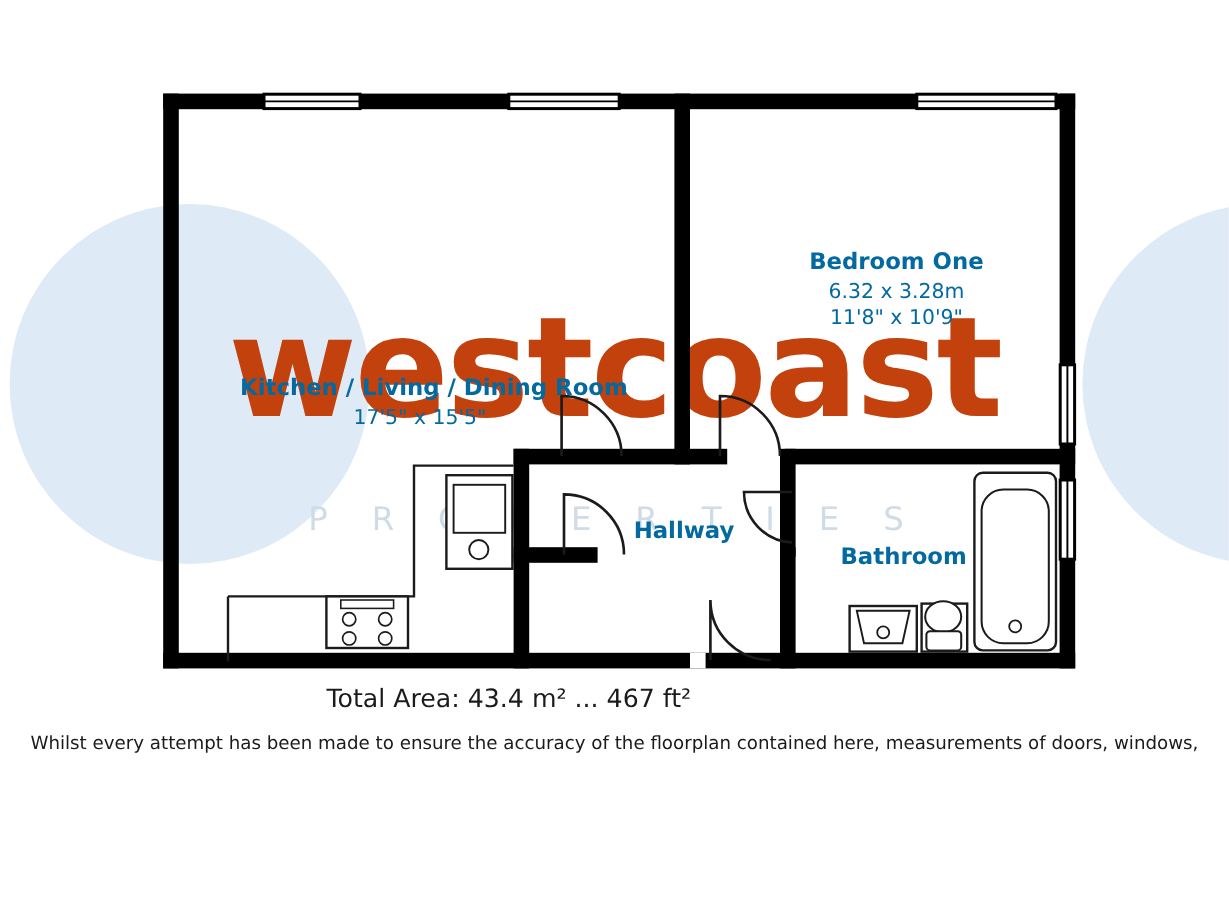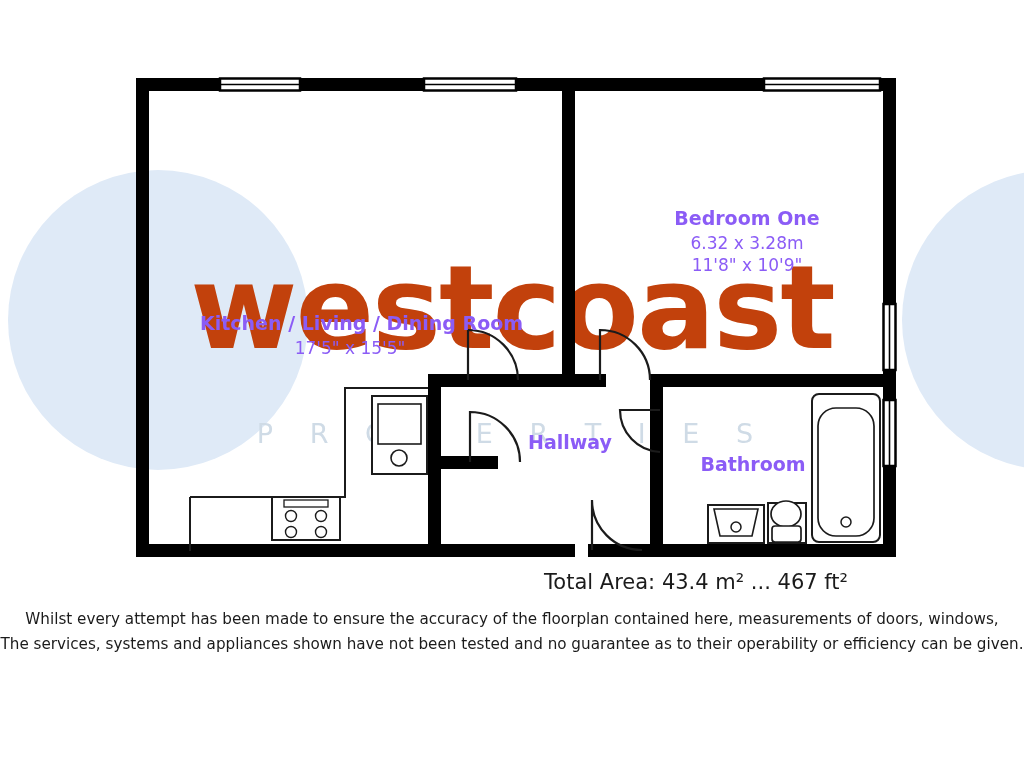--- a/index.html
+++ b/index.html
@@ -65,21 +65,21 @@
     left: 0; top: 0;
     width: 1024px; height: 768px;
     z-index: 3;
   }
 
   
   .room-label {
     position: absolute;
     z-index: 5;
     text-align: center;
-    color: #8b5cf6;
+    color: #0369a1;
     white-space: nowrap;
   }
   .room-label .rname {
     font-size: 19px;
     font-weight: bold;
     line-height: 1.35;
   }
   .room-label .rdim {
     font-size: 17px;
     line-height: 1.3;
@@ -88,21 +88,21 @@
   #label-kitchen { left: 200px; top: 263px; width: 300px; margin-top: 48px; }
   #label-bedroom { left: 624px; top: 206px; width: 246px; }
   #label-hallway { left: 490px; top: 430px; width: 160px; }
   #label-bathroom { left: 672px; top: 452px; width: 162px; }
 
   
   #total-area {
     position: absolute;
     left: 0; top: 570px;
     width: 848px;
-    text-align: right;
+    text-align: center;
     font-size: 21px;
     color: #1b1b1b;
     z-index: 5;
   }
   #disclaimer {
     position: absolute;
     left: 0; top: 608px;
     width: 1024px;
     text-align: center;
     z-index: 5;
@@ -254,16 +254,15 @@
   </div>
 
   <div class="room-label" id="label-bathroom">
     <div class="rname">Bathroom</div>
   </div>
 
   <div id="total-area">Total Area: 43.4 m² ... 467 ft²</div>
 
   <div id="disclaimer">
     <p>Whilst every attempt has been made to ensure the accuracy of the floorplan contained here, measurements of doors, windows,</p>
-    <p>The services, systems and appliances shown have not been tested and no guarantee as to their operability or efficiency can be given.</p>
   </div>
 
 </div>
 
 </body></html>

